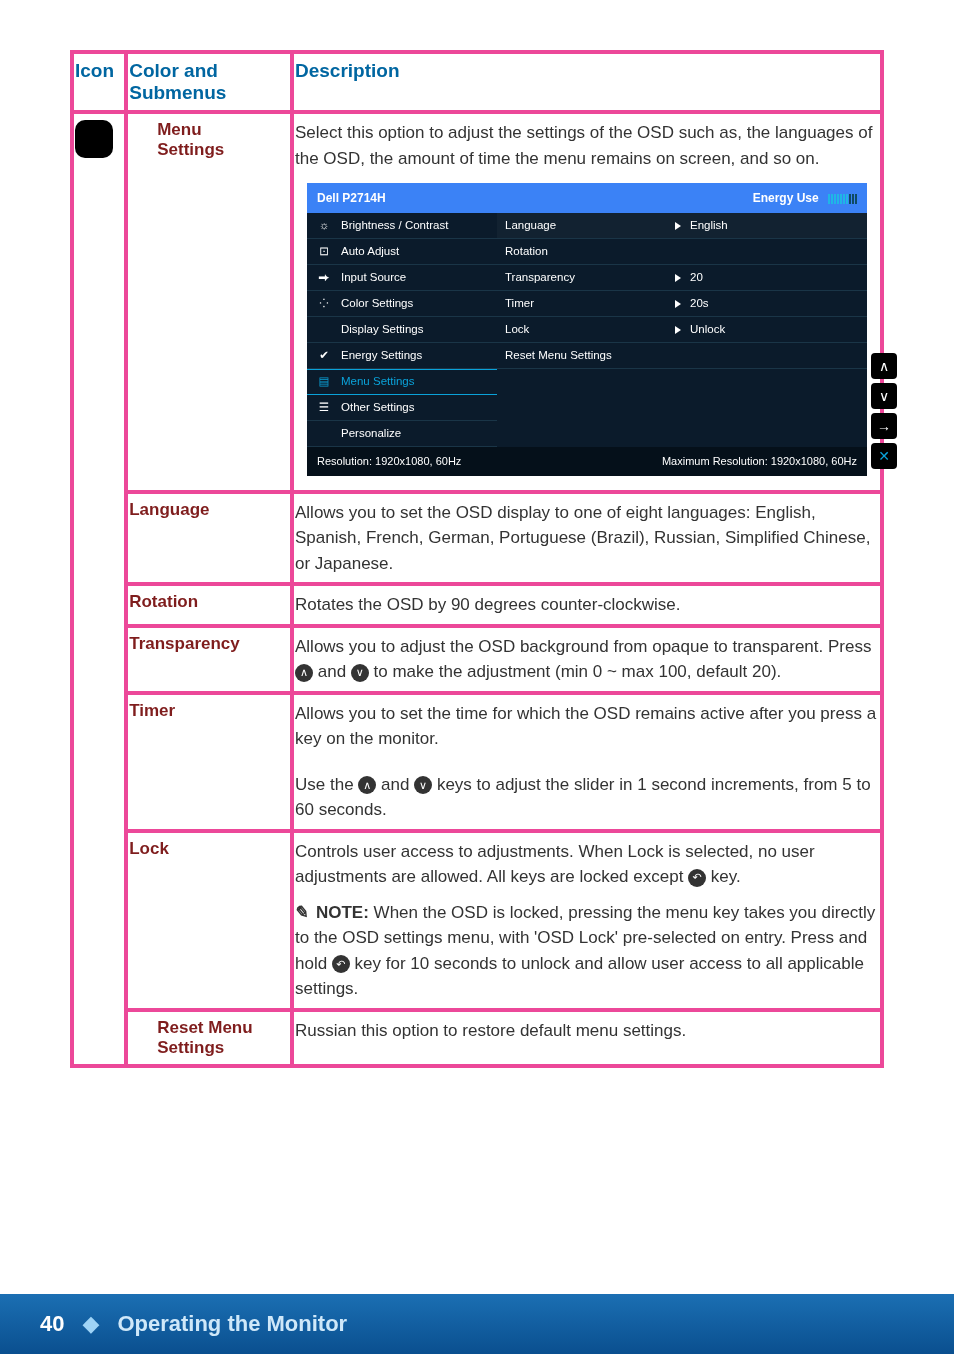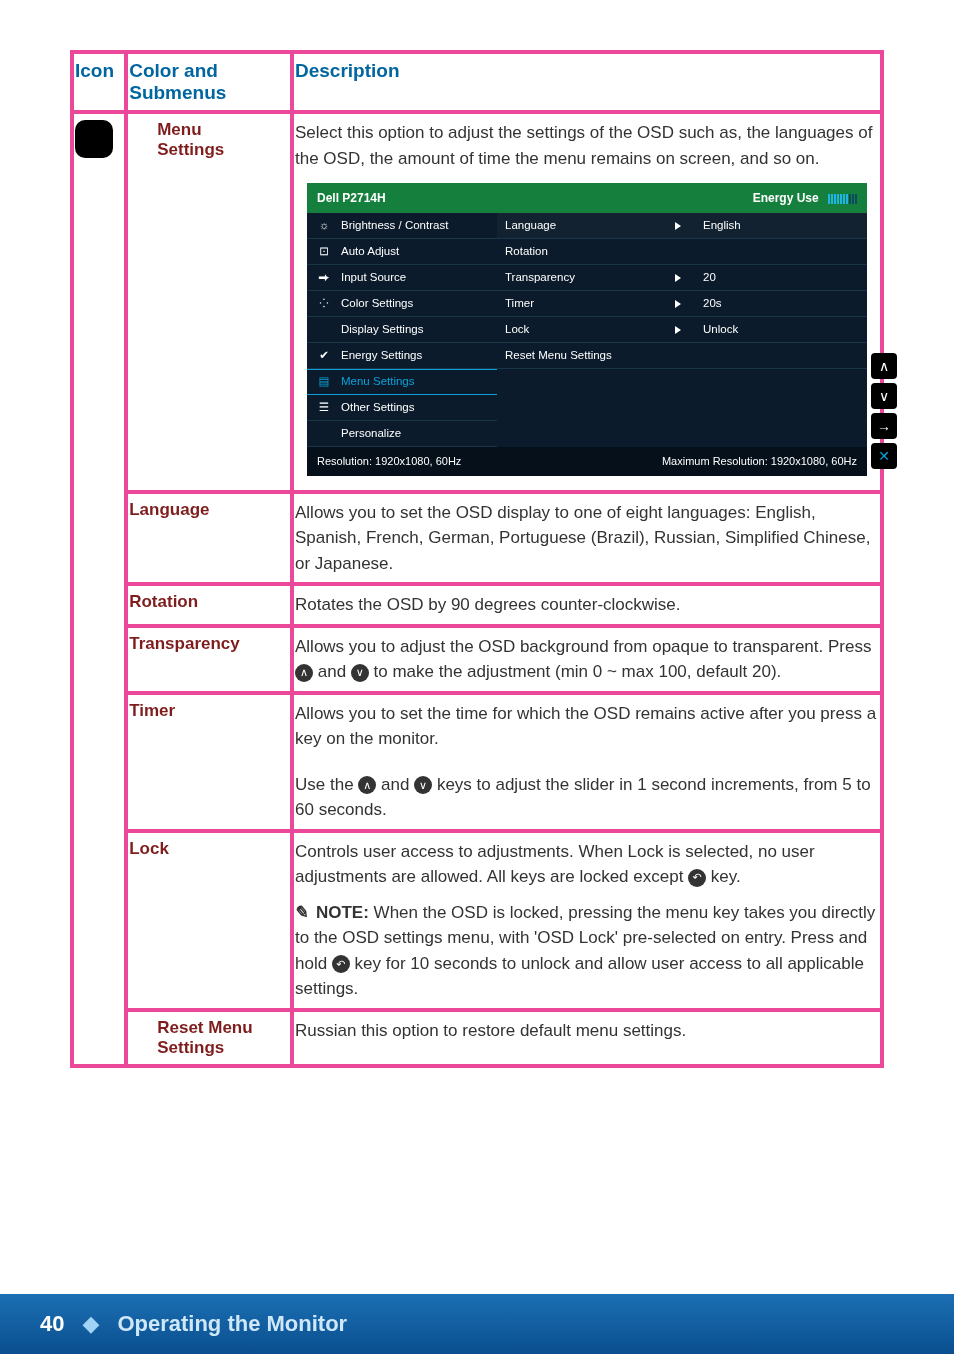--- a/index.html
+++ b/index.html
@@ -54,42 +54,42 @@
   .osd {
     background: #0b1b2b;
     color: #fff;
     font-size: 12px;
     position: relative;
     width: 560px;
   }
   .osd-header {
     display: flex; justify-content: space-between; align-items: center;
     padding: 6px 10px;
-    background: #15803d;
+    background: #3b82f6;
     font-weight: 700;
     font-size: 12px;
   }
   .energy-bars { display:inline-flex; gap:1px; margin-left:6px; vertical-align:middle;}
   .energy-bars span{width:2px;height:10px;background:#1fb6e6;display:inline-block;}
   .energy-bars span.dim{background:#0e4b63;}
   .osd-cols { display: flex; }
   .osd-left { width: 190px; border-right: 0; }
   .osd-mid  { width: 170px; }
   .osd-right{ flex:1; }
   .osd-row {
     display: flex; align-items: center;
     height: 26px; padding: 0 8px;
     border-bottom: 1px solid #1a3547;
     font-size: 11.5px;
     white-space: nowrap;
   }
   .osd-row .mi-icon { width:18px; display:inline-flex; justify-content:center; margin-right:8px;}
   .osd-row.sel { color:#0aa2d9; border-top:1px solid #0aa2d9; border-bottom:1px solid #0aa2d9;}
   .osd-row.sel2 { color:#fff; background:rgba(255,255,255,0.03);}
-  .osd-val { display:flex; align-items:center; gap:22px;}
+  .osd-val { display:flex; align-items:center; gap:9px;}
   .osd-val .tri{ width:0;height:0;border-top:4px solid transparent;border-bottom:4px solid transparent;border-left:6px solid #fff;}
   .osd-footer{
     display:flex;justify-content:space-between;align-items:center;
     padding:6px 10px;background:#05101a;font-size:11px;font-weight:400;
   }
   .osd-side {
     position:absolute; right:-30px; top:170px; display:flex; flex-direction:column; gap:4px;
   }
   .side-btn{width:26px;height:26px;background:#000;color:#fff;display:flex;align-items:center;justify-content:center;border-radius:4px;font-size:14px;}
   .side-btn.blue{color:#0aa2d9;}

